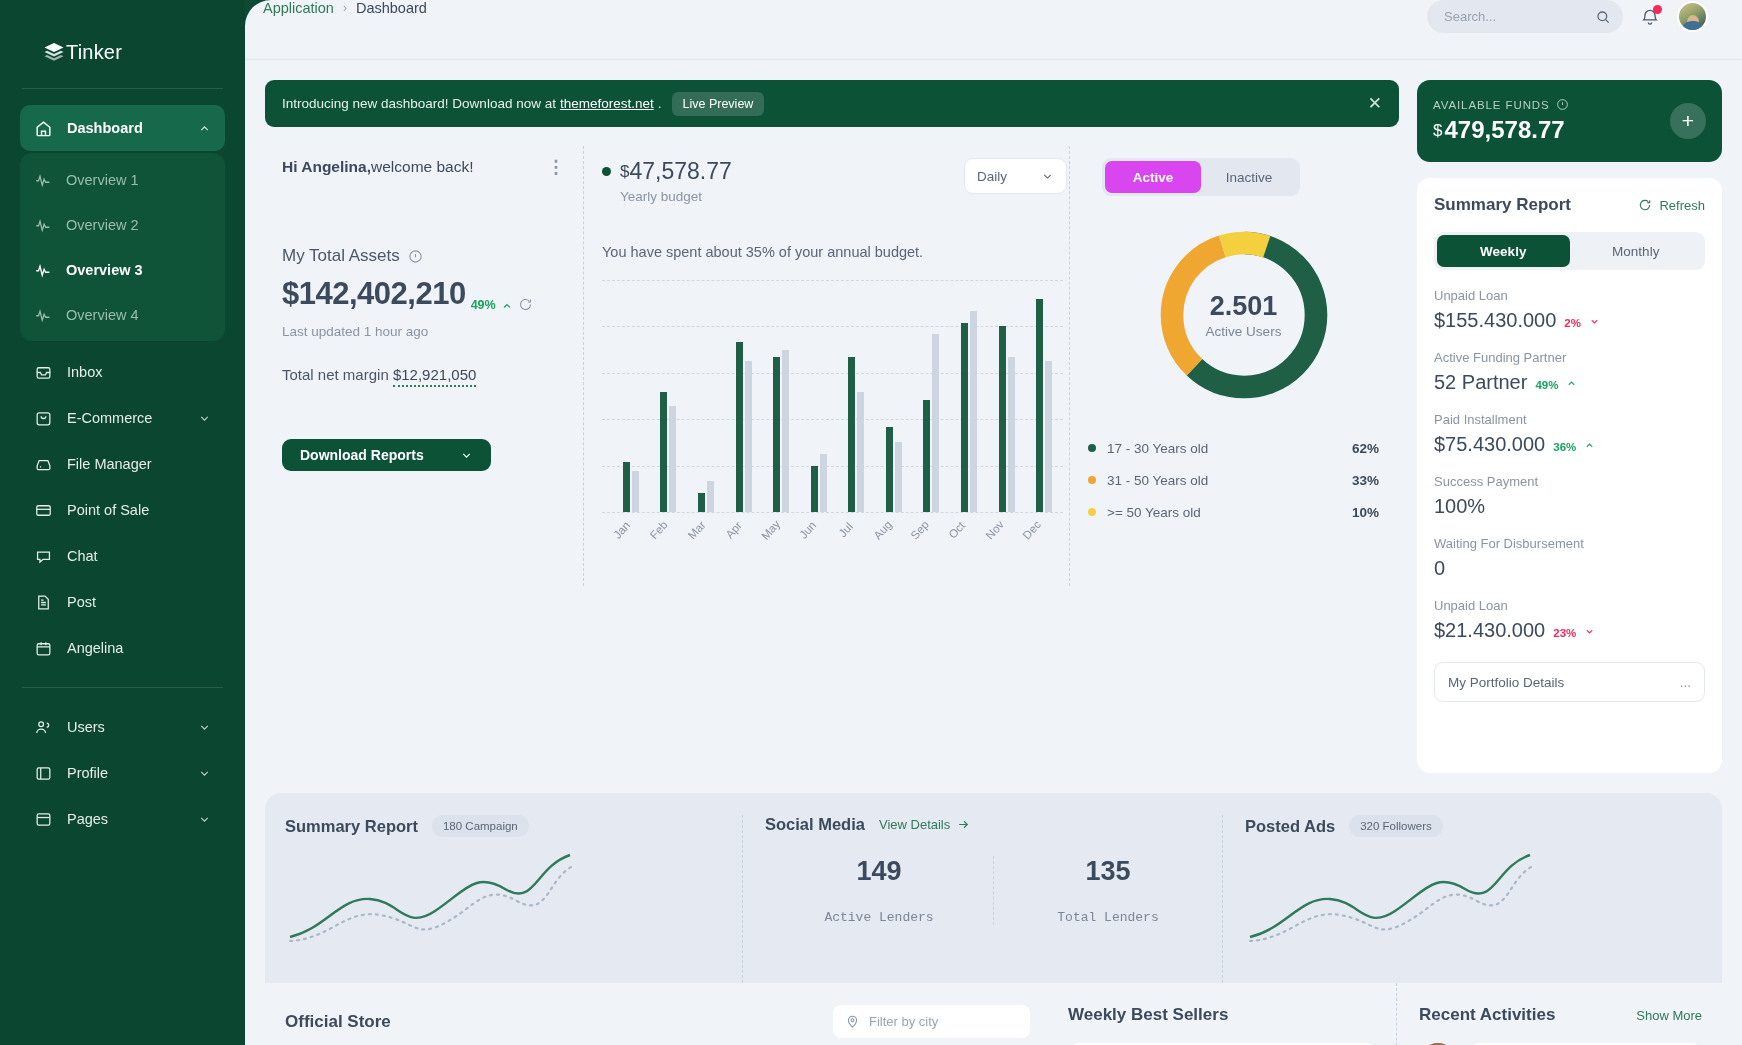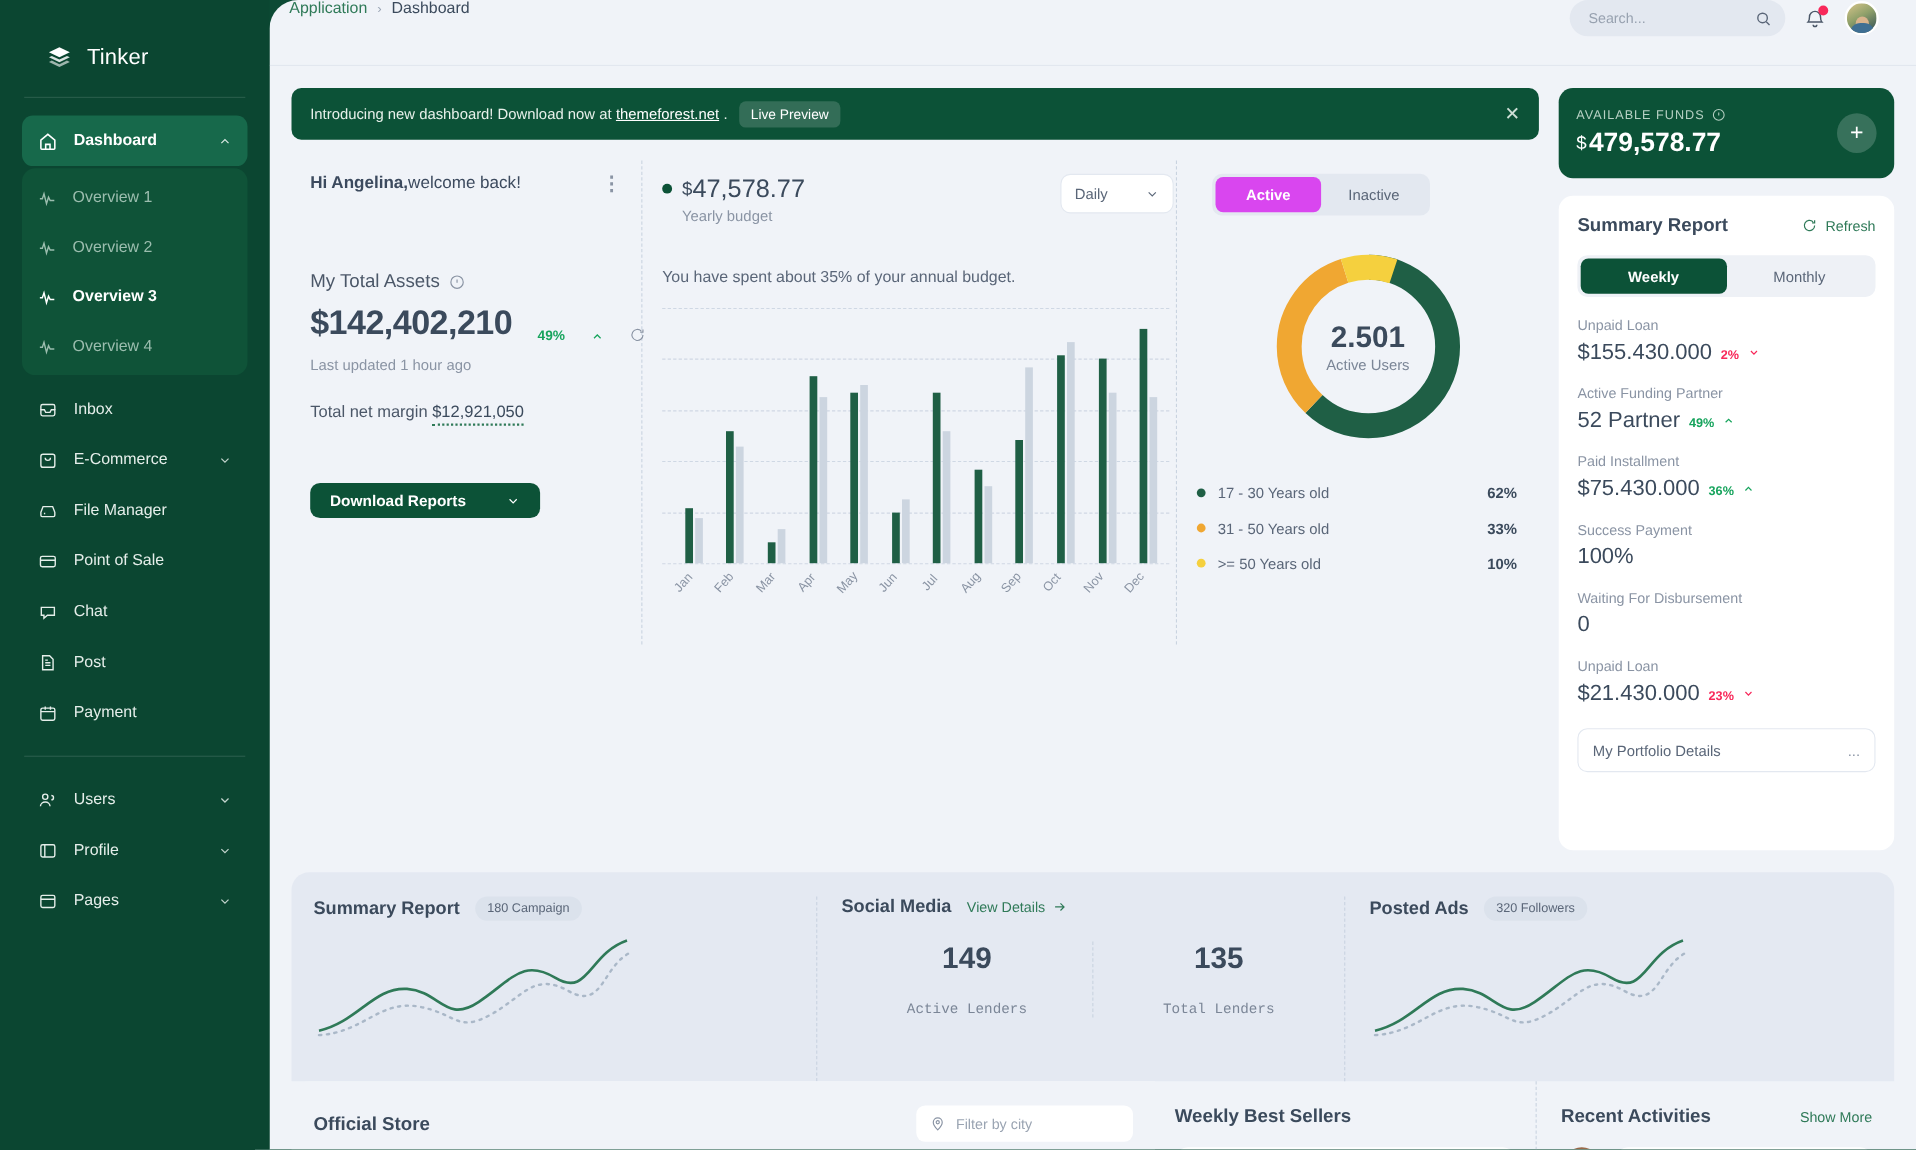--- a/index.html
+++ b/index.html
@@ -12,21 +12,21 @@
   body { display: flex; }
 
   
   .sidebar {
     width: 245px; height: 1045px;
     background: #0b4631;
     flex: 0 0 245px;
     display: flex; flex-direction: column;
     position: relative; z-index: 1;
   }
-  .brand { display: flex; align-items: center; gap: 13px; padding: 30px 0 0 42px; height: 74px; }
+  .brand { display: flex; align-items: center; padding: 30px 0 0 42px; height: 74px; }
   .brand-name { color: #ffffff; font-size: 20px; font-weight: 400; letter-spacing: .2px; }
   .side-sep { height: 1px; background: rgba(255,255,255,.13); margin: 14px 22px 16px 22px; }
   .nav { padding: 0 20px; display: flex; flex-direction: column; }
   .nav-item {
     display: flex; align-items: center; gap: 14px;
     height: 46px; padding: 0 14px; border-radius: 10px;
     color: #e5eeea; font-size: 14.5px; cursor: pointer;
   }
   .nav-item.active { background: #17694b; font-weight: 700; color: #fff; }
   .nav-item .chev { margin-left: auto; opacity: .85; }
@@ -123,21 +123,21 @@
     display: flex; min-height: 440px;
   }
   .hero-a { width: 318px; flex: 0 0 318px; padding: 12px 18px 0 17px; position: relative; }
   .hero-b { flex: 1; border-left: 1px dashed #c9d3e0; padding: 12px 0 0 18px; min-width: 0; }
   .hero-c { width: 330px; flex: 0 0 330px; border-left: 1px dashed #c9d3e0; padding: 12px 0 0 18px; }
 
   .greet { font-size: 15.5px; color: #3c4a5e; font-weight: 700; display: flex; align-items: center; }
   .greet span.lite { font-weight: 400; }
   .kebab { margin-left: auto; color: #8a94a4; letter-spacing: 0; line-height: .6; font-size: 18px; cursor: pointer; }
   .assets-label { margin-top: 70px; display: flex; align-items: center; gap: 8px; font-size: 17px; color: #4b5768; }
-  .assets-value { margin-top: 10px; display: flex; align-items: flex-end; gap: 23px; }
+  .assets-value { margin-top: 10px; display: flex; align-items: flex-end; gap: 5px; }
   .assets-value .num { font-size: 31px; font-weight: 700; color: #3b4a5c; letter-spacing: -.5px; }
   .pct-up { color: #17a45d; font-size: 12.5px; font-weight: 700; }
   .updated { margin-top: 12px; font-size: 13.5px; color: #8a94a4; }
   .netmargin { margin-top: 27px; font-size: 15px; color: #4b5768; }
   .netmargin u { text-decoration: none; border-bottom: 2px dotted #2f7a58; color: #3b4a5c; padding-bottom: 2px; }
   .dl-btn {
     margin-top: 56px; background: #0c5237; color: #fff;
     border: none; border-radius: 9px; height: 32px;
     padding: 0 18px; font-size: 14px; font-weight: 700;
     display: inline-flex; align-items: center; gap: 36px;
@@ -411,21 +411,21 @@
       <span>Post</span>
     </div>
 
     <div class="nav-item">
       <span>
         <svg width="19" height="19" viewBox="0 0 24 24" fill="none" stroke="#e5eeea" stroke-width="1.6">
           <rect x="4" y="6" width="16" height="14" rx="2"></rect>
             <path d="M4 10h16M9 4v4M15 4v4"></path>
         </svg>
       </span>
-      <span>Payment</span>
+      <span>Angelina</span>
     </div>
 
     <div class="side-sep" style="margin:16px 2px"></div>
 
 
     <div class="nav-item">
       <span>
         <svg width="19" height="19" viewBox="0 0 24 24" fill="none" stroke="#e5eeea" stroke-width="1.6">
           <circle cx="9" cy="8" r="3"></circle>
             <path d="M3.5 19c0-3 2.5-5 5.5-5s5.5 2 5.5 5"></path>

